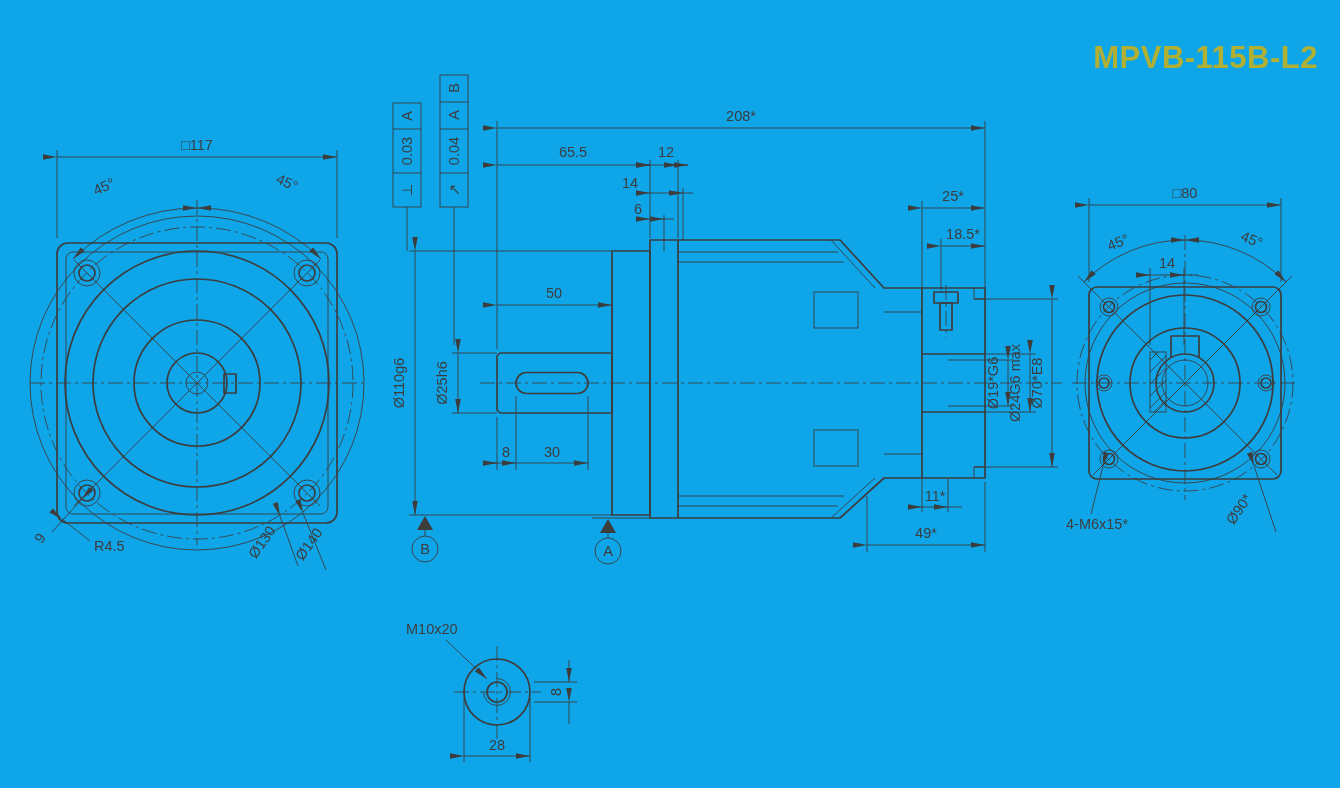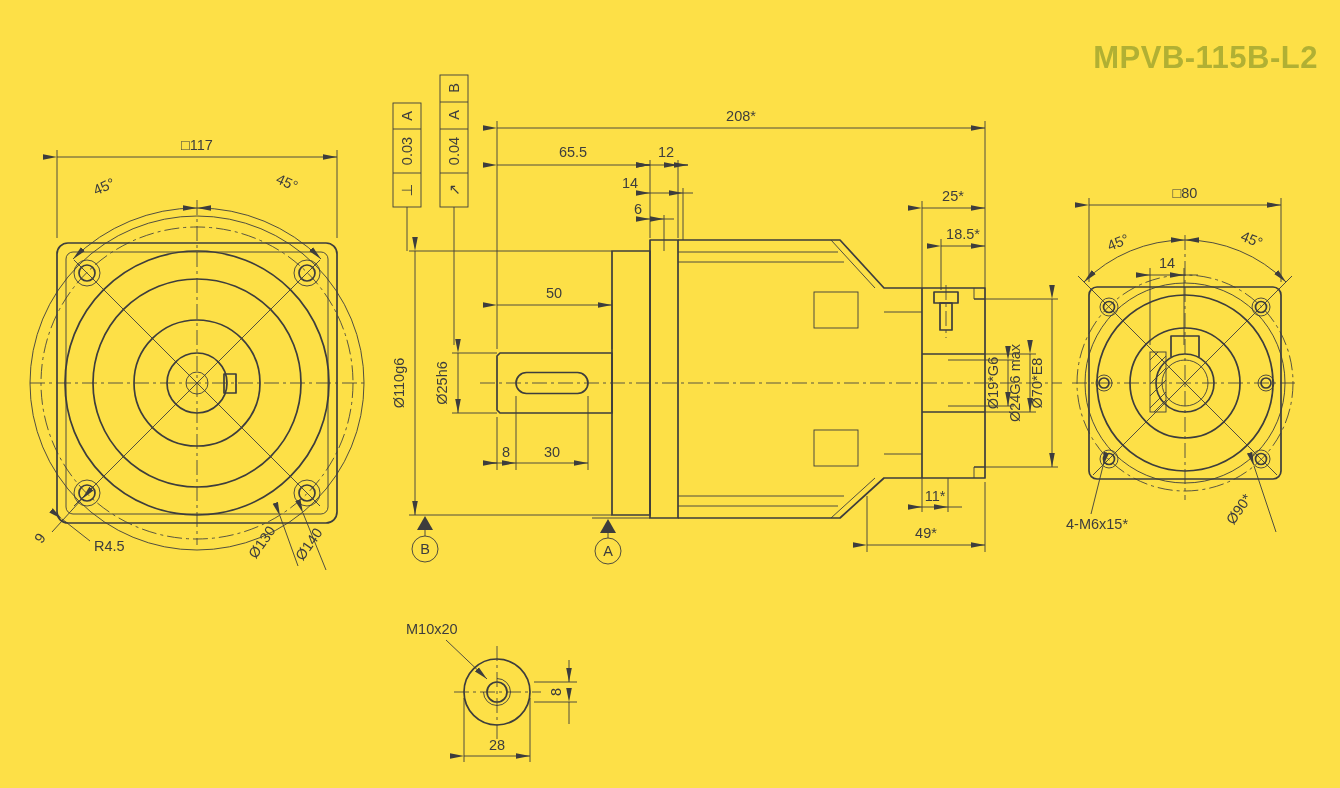--- a/index.html
+++ b/index.html
@@ -1,16 +1,16 @@
 <!DOCTYPE html>
 <html><head>
 <meta charset="utf-8">
 <style>
   html,body{margin:0;padding:0;background:#ffffff;}
-  .canvas{position:relative;width:1340px;height:788px;background:#fde047;overflow:hidden;}
+  .canvas{position:relative;width:1340px;height:788px;background:#0ea5e9;overflow:hidden;}
   svg text{font-family:"Liberation Sans","DejaVu Sans",sans-serif;font-size:14.5px;fill:#3d3d3d;}
   .mid{text-anchor:middle;}
   .end{text-anchor:end;}
   .ttl{font-size:31px;font-weight:600;fill:#b1b033;letter-spacing:.5px;}
   .ol{stroke:#3d3d3d;stroke-width:1.7;fill:none;stroke-linejoin:round;}
   .tl{stroke:#3d3d3d;stroke-width:.9;fill:none;}
   .cl{stroke:#3d3d3d;stroke-width:.85;fill:none;stroke-dasharray:15 4 3 4;}
   .fil{fill:#3d3d3d;stroke:none;}
 </style>
 </head>

